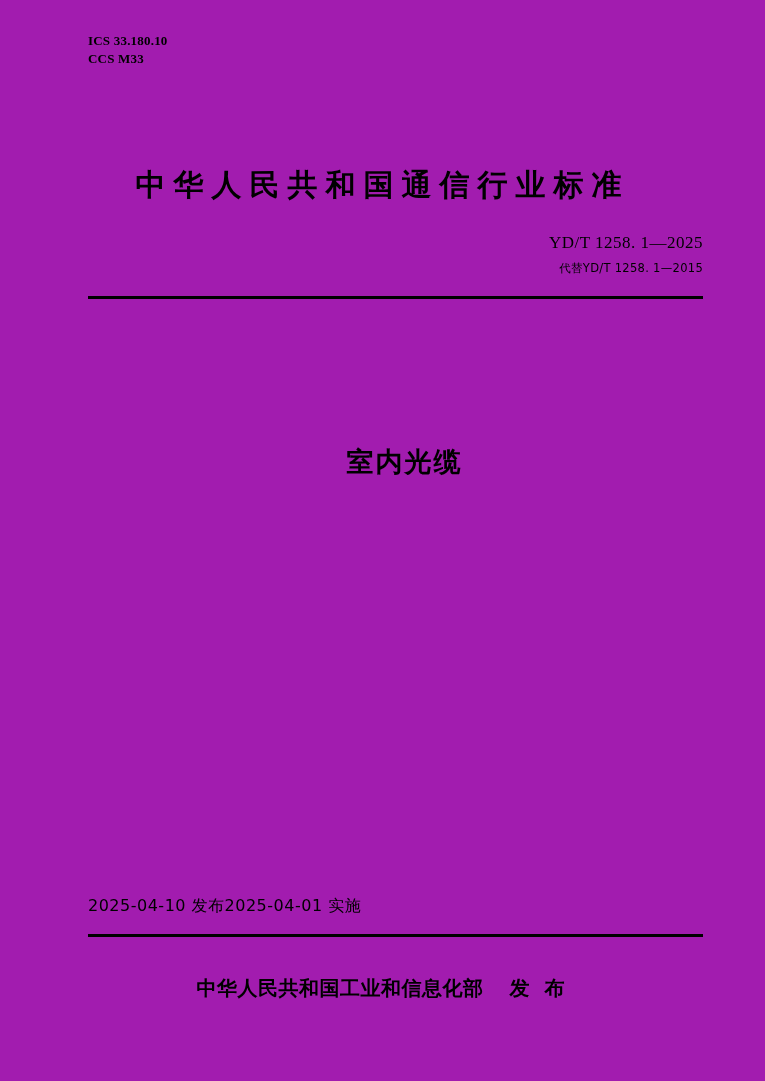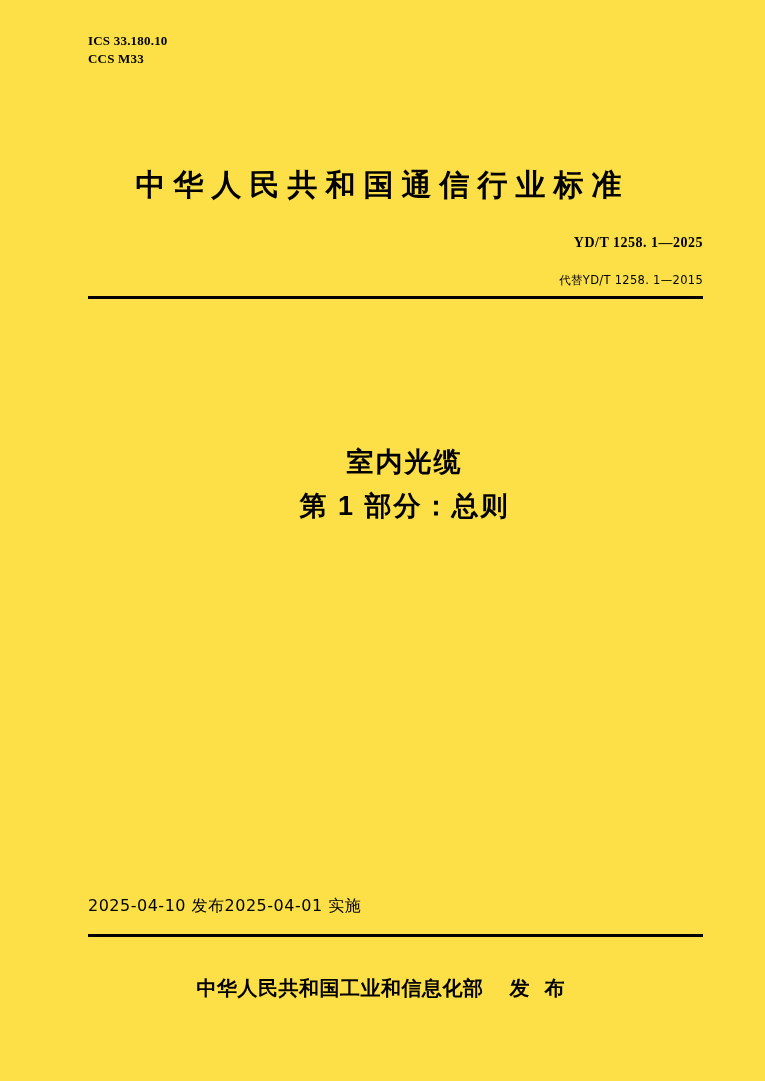--- a/index.html
+++ b/index.html
@@ -8,21 +8,21 @@
     background: #ffffff;
   }
   body {
     font-family: "Liberation Serif", serif;
     color: #000000;
   }
   .page {
     position: relative;
     width: 765px;
     height: 1081px;
-    background: #fde047;
+    background: #a21caf;
     overflow: hidden;
     box-sizing: border-box;
   }
 
   
   .ics-block {
     position: absolute;
     left: 88px;
     top: 32px;
     font-family: "Liberation Serif", serif;
@@ -60,30 +60,30 @@
 
   
   .std-number {
     position: absolute;
     right: 62px;
     top: 232px;
     text-align: right;
     font-family: "Liberation Serif", serif;
   }
   .std-number .num {
-    font-weight: bold;
-    font-size: 14px;
+    font-weight: normal;
+    font-size: 17px;
     line-height: 22px;
     letter-spacing: 0.5px;
   }
   .std-number .replaces {
     font-family: "DejaVu Sans", sans-serif;
     font-size: 11.5px;
     line-height: 20px;
-    margin-top: 16px;
+    margin-top: 4px;
     letter-spacing: 0.3px;
   }
 
   
   .rule-top {
     position: absolute;
     left: 88px;
     right: 62px;
     top: 296px;
     height: 3px;
@@ -166,21 +166,20 @@
 
   <div class="std-number">
     <div class="num">YD/T  1258. 1—2025</div>
     <div class="replaces">代替YD/T  1258. 1—2015</div>
   </div>
 
   <div class="rule-top"></div>
 
   <div class="doc-title">
     <div class="line">室内光缆</div>
-    <div class="line">第 1 部分：总则</div>
   </div>
 
   <div class="dates">
     <span>2025-04-10 发布</span>
     <span>2025-04-01 实施</span>
   </div>
 
   <div class="rule-bottom"></div>
 
   <div class="issuer">

